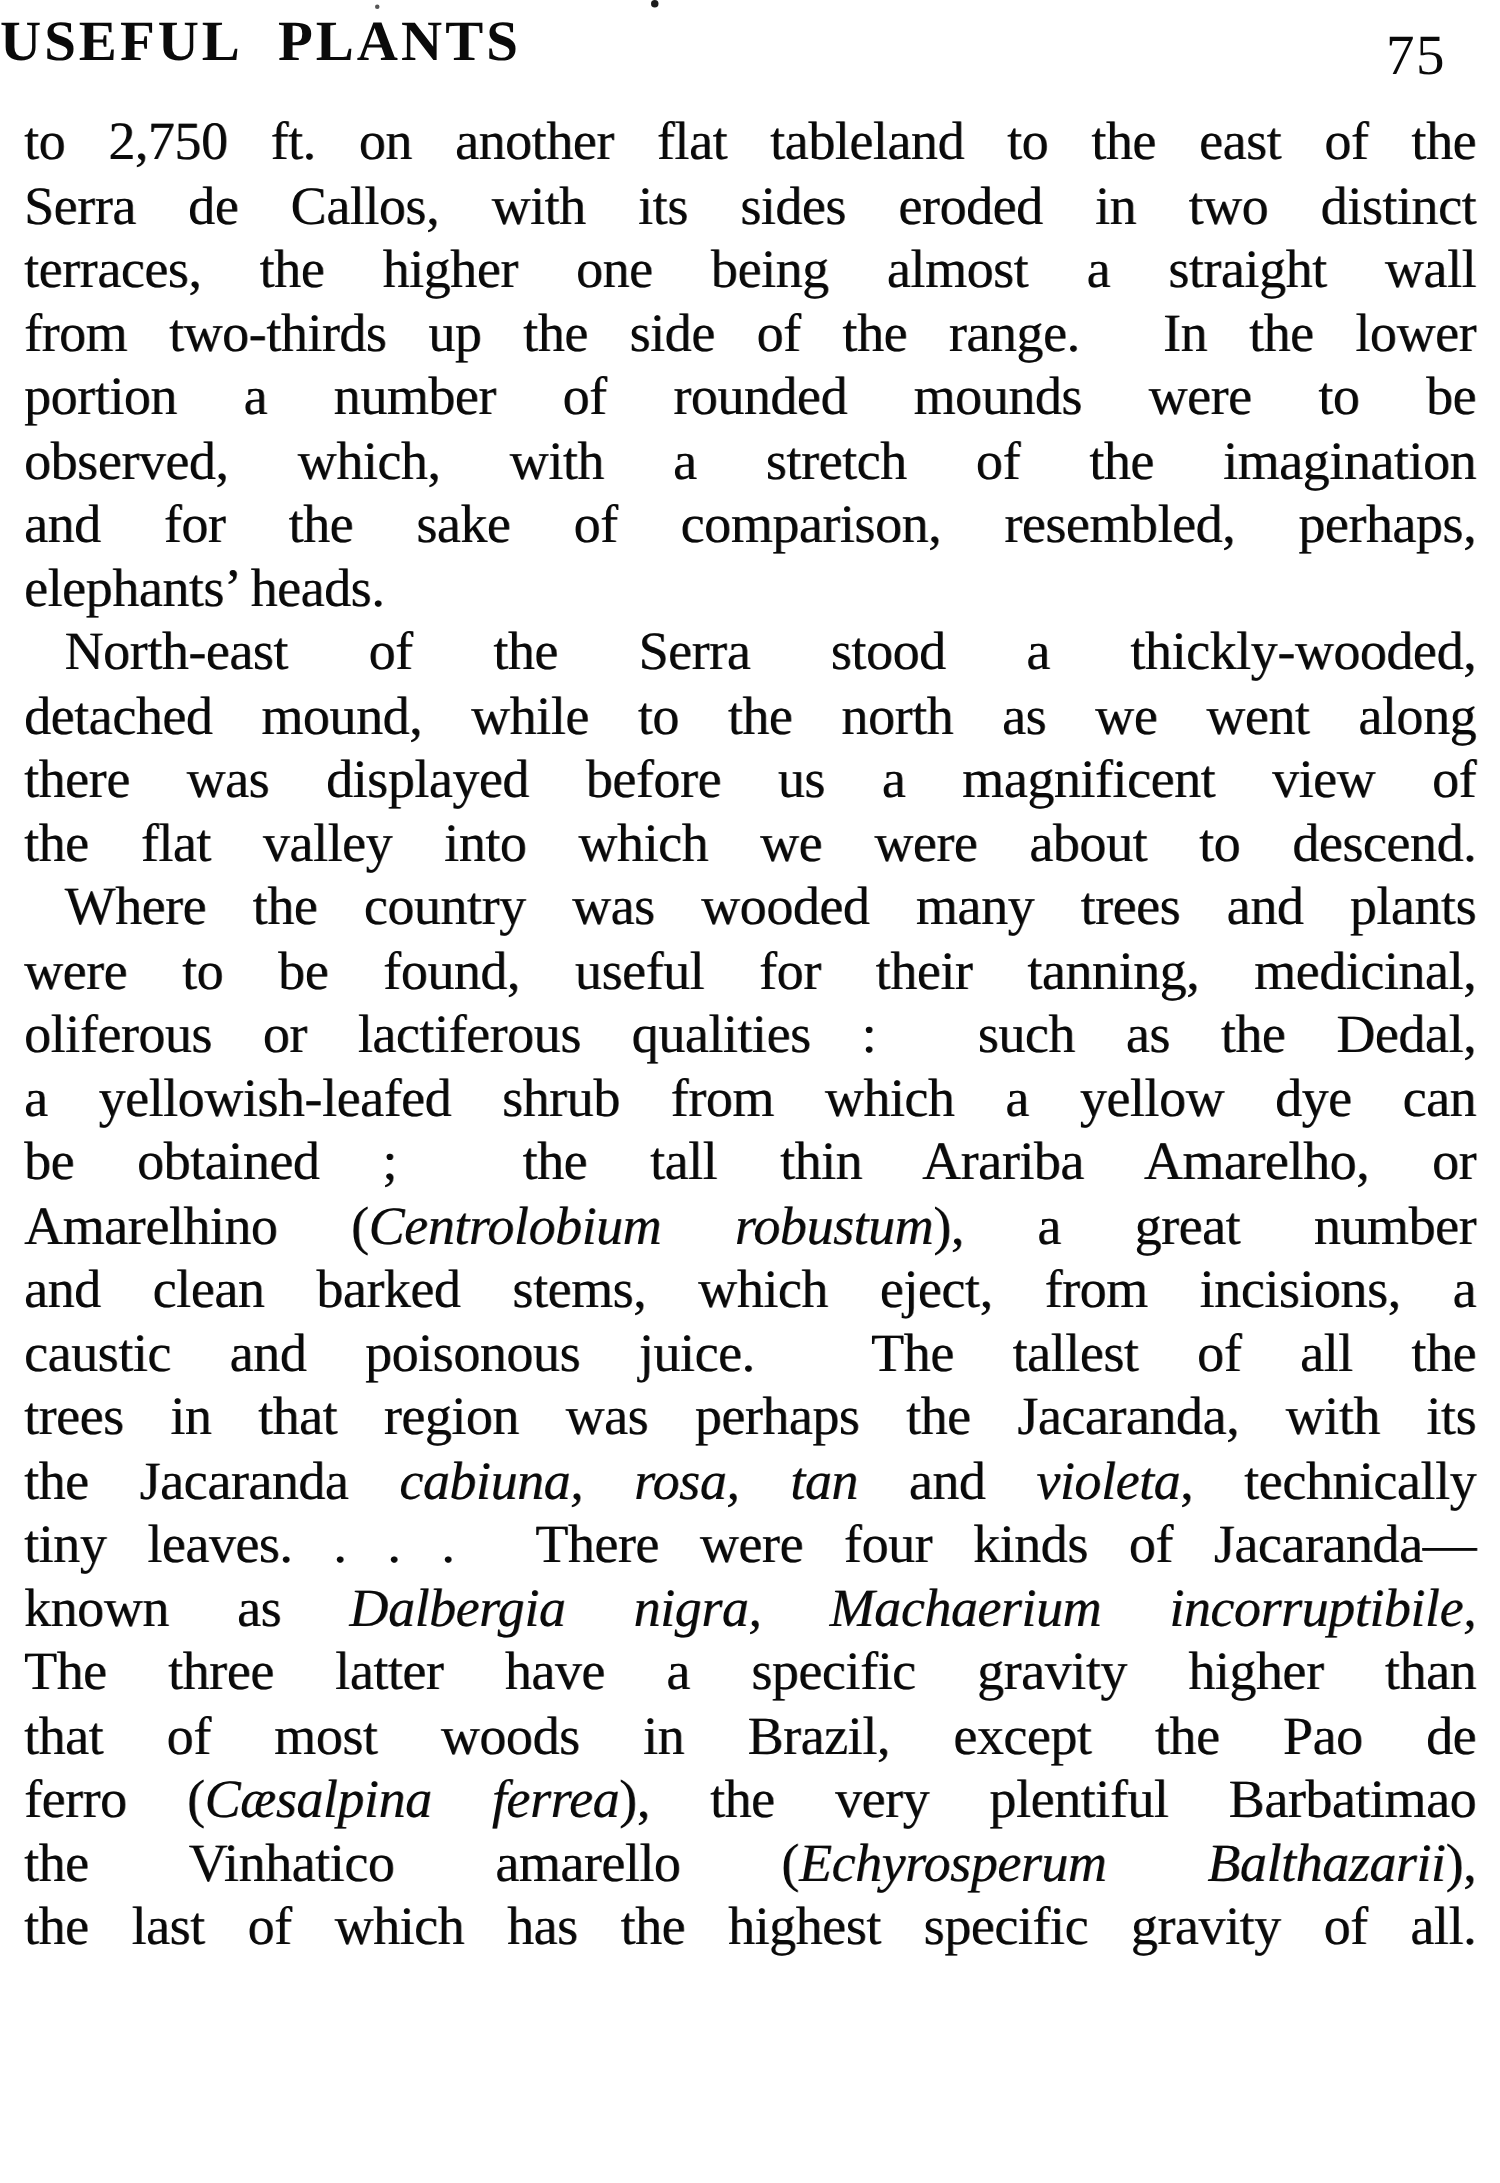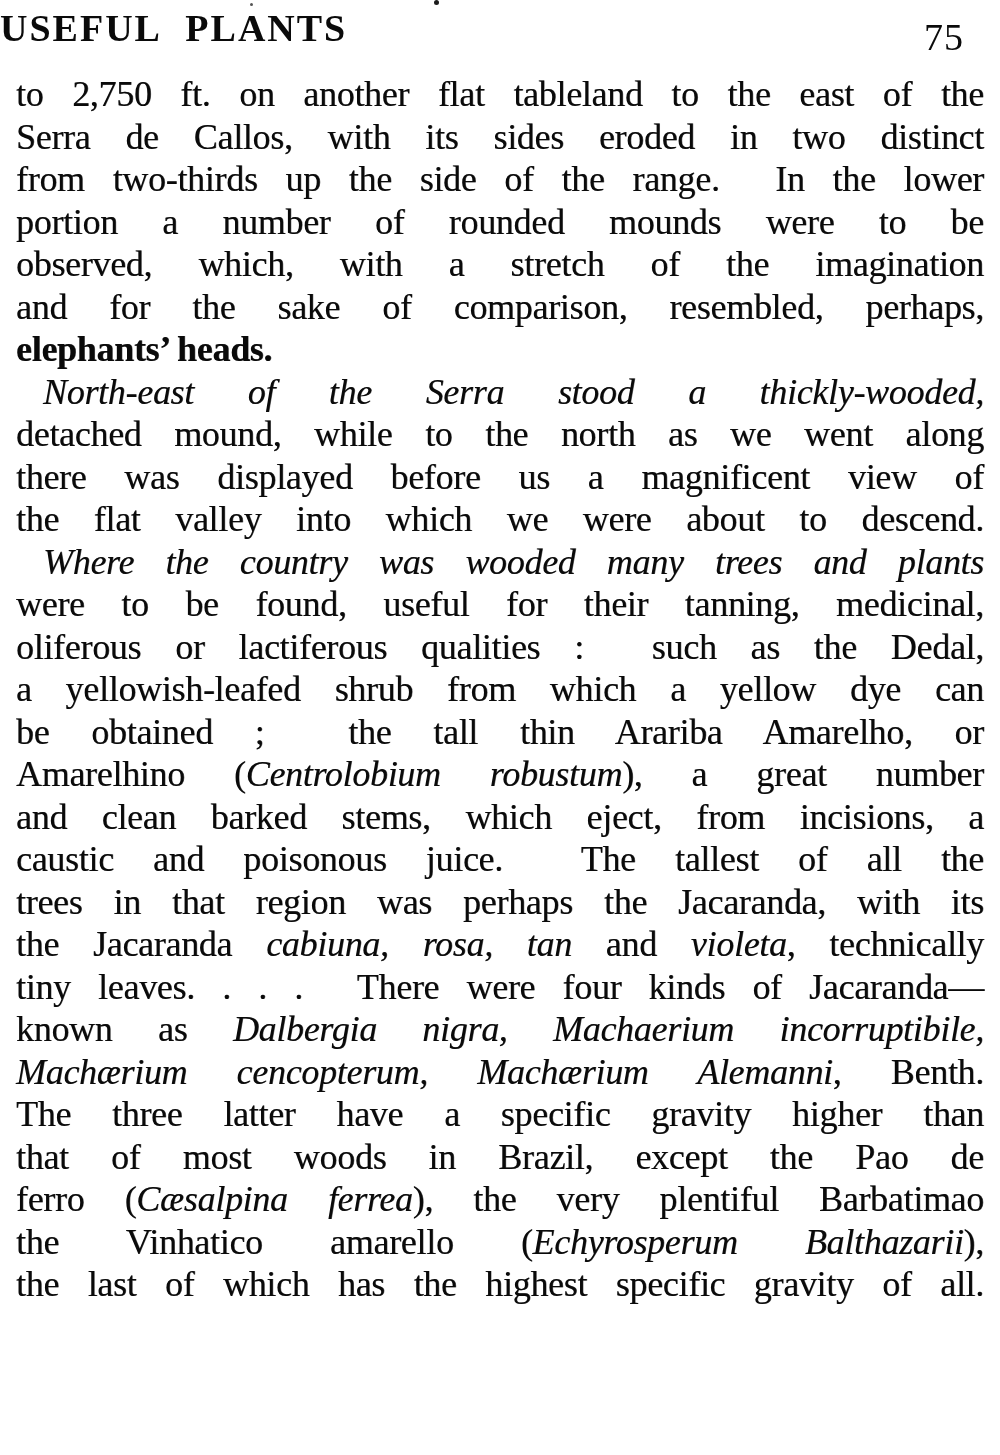--- a/index.html
+++ b/index.html
@@ -47,25 +47,23 @@
   }
   .paragraph { margin: 0; }
   .line {
     text-align: justify;
     text-align-last: justify;
     text-justify: inter-word;
   }
   .line.no-justify {
     text-align: right;
     text-align-last: left;
-    font-weight: bold;
   }
   .paragraph.indent .line:first-child {
     text-indent: 27px;
-    font-style: italic;
   }
   .italic { font-style: italic; }
   .speck {
     position: absolute;
     background: #1c1c1c;
     border-radius: 50%;
   }
   .speck-1 { left: 434px; top: 0px; width: 5px; height: 5px; }
   .speck-2 { left: 250px; top: 3px; width: 3px; height: 3px; background: #555; }
 </style>
@@ -76,20 +74,21 @@
 <div class="speck speck-2"></div>
 
 <div class="header-title">USEFUL PLANTS</div>
 
 <div class="page-number">75</div>
 
 <div class="page-body">
     <div class="paragraph">
       <div class="line"><span class="roman">to 2,750 ft. on another flat tableland to the east of the</span></div>
       <div class="line"><span class="roman">Serra de Callos, with its sides eroded in two distinct</span></div>
+      <div class="line"><span class="roman">terraces, the higher one being almost a straight wall</span></div>
       <div class="line"><span class="roman">from two-thirds up the side of the range.&nbsp; In the lower</span></div>
       <div class="line"><span class="roman">portion a number of rounded mounds were to be</span></div>
       <div class="line"><span class="roman">observed, which, with a stretch of the imagination</span></div>
       <div class="line"><span class="roman">and for the sake of comparison, resembled, perhaps,</span></div>
       <div class="line no-justify"><span class="roman">elephants’ heads.</span></div>
     </div>
     <div class="paragraph indent">
       <div class="line"><span class="roman">North-east of the Serra stood a thickly-wooded,</span></div>
       <div class="line"><span class="roman">detached mound, while to the north as we went along</span></div>
       <div class="line"><span class="roman">there was displayed before us a magnificent view of</span></div>
@@ -101,20 +100,19 @@
       <div class="line"><span class="roman">oliferous or lactiferous qualities&nbsp;:&nbsp; such as the Dedal,</span></div>
       <div class="line"><span class="roman">a yellowish-leafed shrub from which a yellow dye can</span></div>
       <div class="line"><span class="roman">be obtained&nbsp;;&nbsp; the tall thin Arariba Amarelho, or</span></div>
       <div class="line"><span class="roman">Amarelhino (</span><span class="italic">Centrolobium robustum</span><span class="roman">), a great number</span></div>
       <div class="line"><span class="roman">and clean barked stems, which eject, from incisions, a</span></div>
       <div class="line"><span class="roman">caustic and poisonous juice.&nbsp; The tallest of all the</span></div>
       <div class="line"><span class="roman">trees in that region was perhaps the Jacaranda, with its</span></div>
       <div class="line"><span class="roman">the Jacaranda </span><span class="italic">cabiuna, rosa, tan</span><span class="roman"> and </span><span class="italic">violeta</span><span class="roman">, technically</span></div>
       <div class="line"><span class="roman">tiny leaves. . . .&nbsp; There were four kinds of Jacaranda—</span></div>
       <div class="line"><span class="roman">known as </span><span class="italic">Dalbergia nigra, Machaerium incorruptibile,</span></div>
-      <div class="line"><span class="italic">Machærium cencopterum, Machærium Alemanni</span><span class="roman">, Benth.</span></div>
       <div class="line"><span class="roman">The three latter have a specific gravity higher than</span></div>
       <div class="line"><span class="roman">that of most woods in Brazil, except the Pao de</span></div>
       <div class="line"><span class="roman">ferro (</span><span class="italic">Cæsalpina ferrea</span><span class="roman">), the very plentiful Barbatimao</span></div>
       <div class="line"><span class="roman">the Vinhatico amarello (</span><span class="italic">Echyrosperum Balthazarii</span><span class="roman">),</span></div>
       <div class="line"><span class="roman">the last of which has the highest specific gravity of all.</span></div>
     </div>
   </div>
 
 </body></html>

